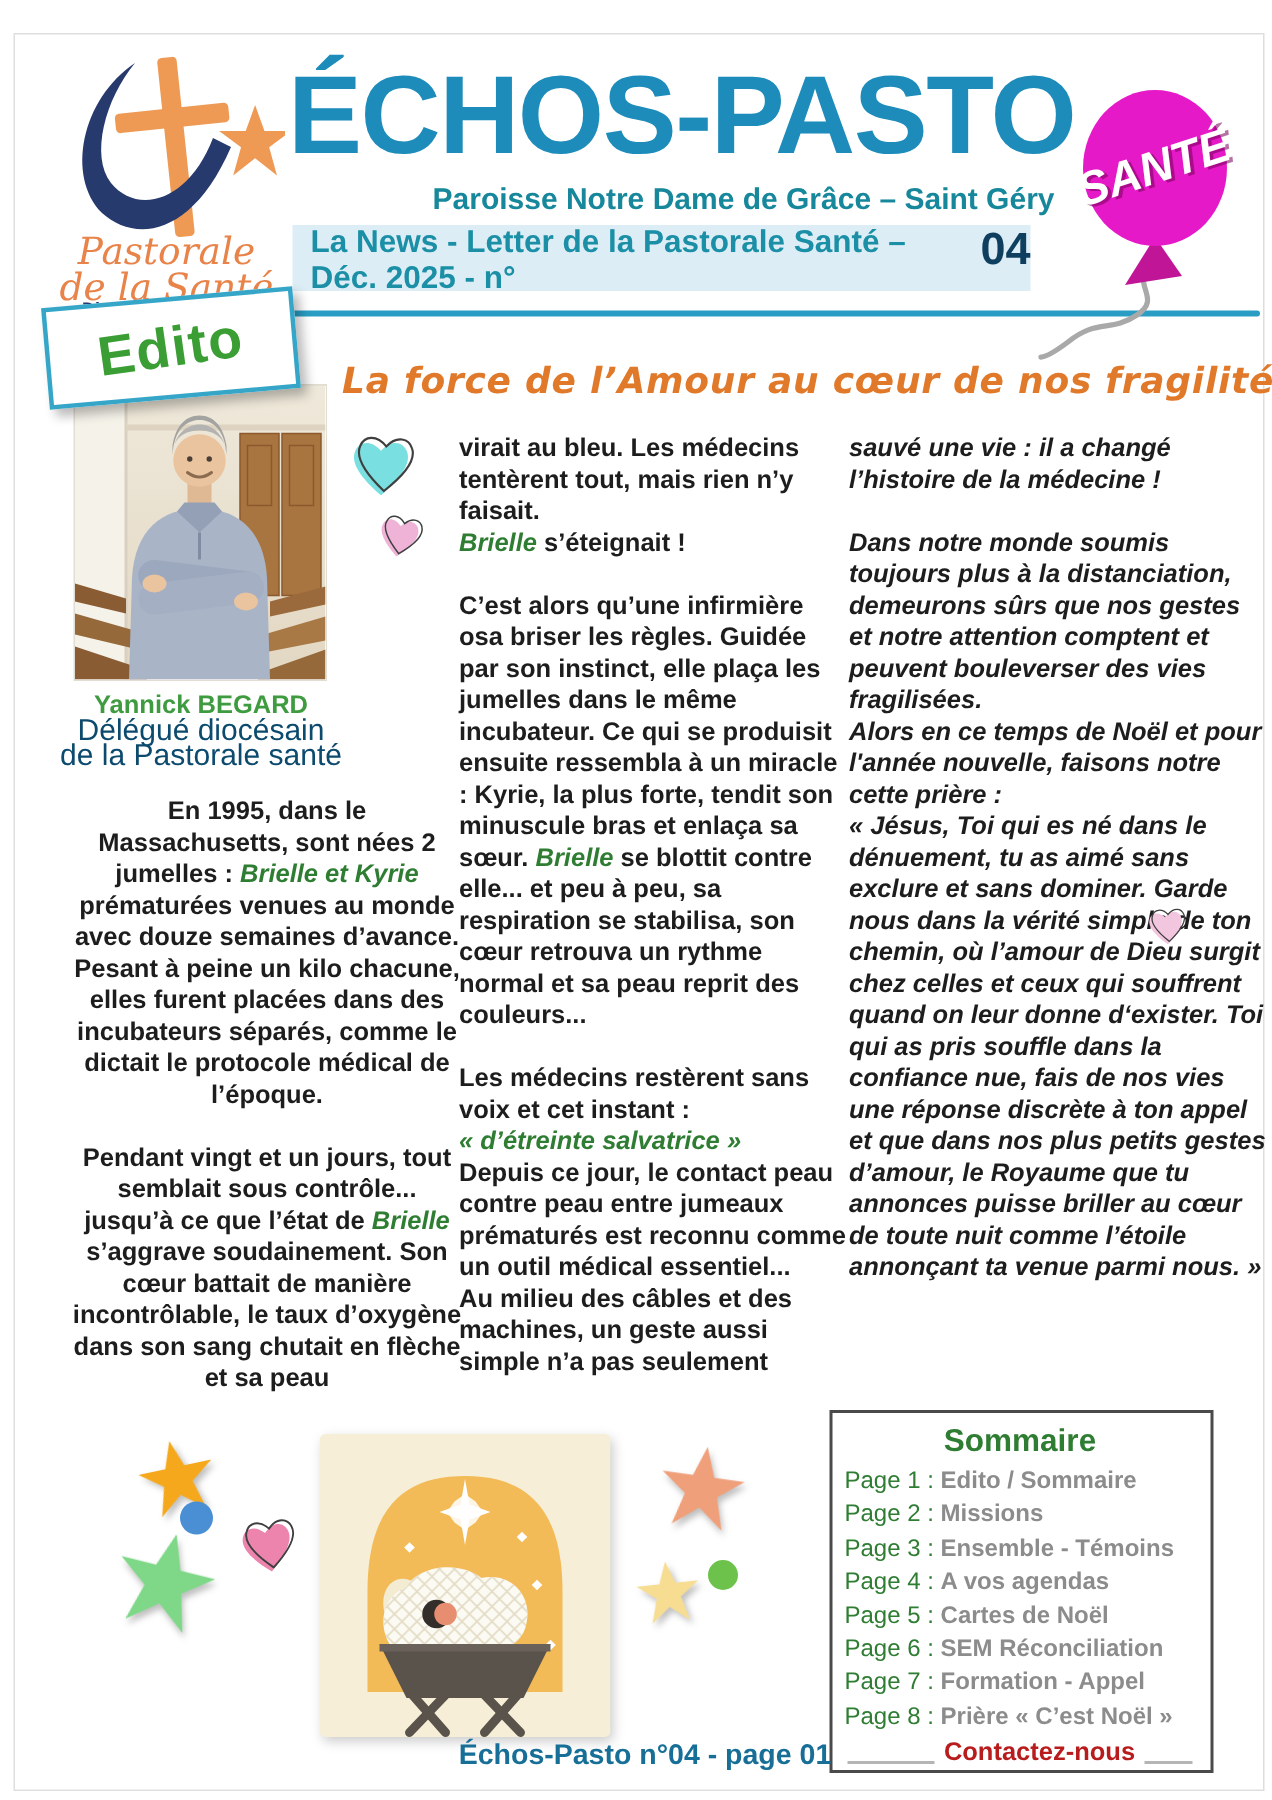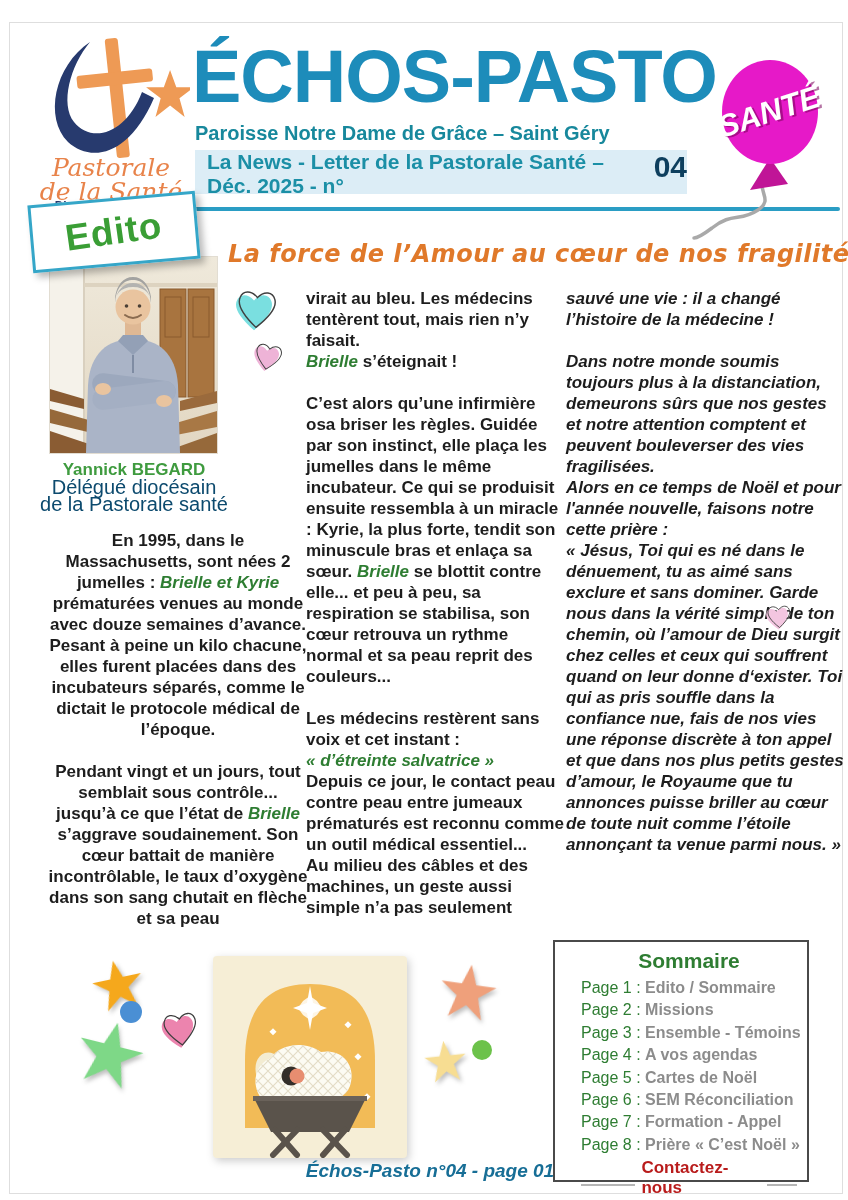--- a/index.html
+++ b/index.html
@@ -4,21 +4,21 @@
 <style>
   html,body{margin:0;padding:0;background:#ffffff;}
   .page{position:relative;width:848px;height:1200px;background:#ffffff;overflow:hidden;
         font-family:"Liberation Sans","DejaVu Sans",sans-serif;}
   .scan-frame{position:absolute;left:9px;top:22px;width:832px;height:1170px;
         border:1px solid #dedede;pointer-events:none;}
   
   .logo-box{position:absolute;left:32px;top:30px;width:158px;height:182px;}
   .main-title{position:absolute;left:192px;top:40px;width:600px;font-size:74px;line-height:1;
         font-weight:900;color:#1d8cba;letter-spacing:-1px;white-space:nowrap;}
-  .subtitle{position:absolute;left:195px;top:122px;width:508px;text-align:left;
+  .subtitle{position:absolute;left:195px;top:122px;width:508px;text-align:right;
         font-size:20px;font-weight:700;color:#17889c;}
   .banner{position:absolute;left:195px;top:150px;width:492px;height:44px;background:#dcedf6;
         display:flex;align-items:flex-start;padding:0 0 0 12px;box-sizing:border-box;}
   .banner .txt{font-size:21px;font-weight:700;color:#1b8fa6;}
   .banner .num{font-size:30px;font-weight:800;color:#0e3f5e;margin-left:8px;}
   .divider{position:absolute;left:118px;top:207px;width:722px;height:4px;background:#2a9dc4;border-radius:2px;}
   .balloon{position:absolute;left:690px;top:42px;width:160px;height:205px;z-index:6;}
   
   .edito{position:absolute;left:30px;top:198px;width:162px;height:62px;background:#ffffff;
         border:3px solid #35a6c8;transform:rotate(-5deg);z-index:5;
@@ -33,38 +33,38 @@
   .caption .nm{font-size:17px;font-weight:700;color:#3f9b3f;}
   .caption .rl{font-size:20px;font-weight:400;color:#0c4a6e;line-height:17px;}
   .col{position:absolute;font-size:17px;line-height:21px;font-weight:700;color:#1d1d1d;}
   .col p{margin:0 0 21px 0;}
   .col .g{color:#2e7d32;font-style:italic;}
   .col-left{left:48px;top:530px;width:260px;text-align:center;}
   .col-mid{left:306px;top:288px;width:262px;}
   .col-right{left:566px;top:288px;width:280px;font-style:italic;}
   
   .sommaire{position:absolute;left:553px;top:940px;width:256px;height:242px;background:#ffffff;
-        border:2px solid #4a4a4a;box-sizing:border-box;padding:5px 10px 0 26px;}
+        border:2px solid #4a4a4a;box-sizing:border-box;padding:5px 10px 0 8px;}
   .sommaire h2{margin:2px 0 4px 0;text-align:center;font-size:21px;font-weight:800;color:#2e7d32;}
   .sommaire .row{font-size:16px;line-height:22.4px;white-space:nowrap;}
   .sommaire .pg{font-weight:400;color:#2e7d32;}
   .sommaire .lb{font-weight:700;color:#8c8c8c;}
   .contact{display:flex;align-items:center;justify-content:center;margin-top:2px;}
   .contact .ln{border-bottom:2px solid #b5b5b5;height:14px;}
   .contact .ln.l{width:58px;margin-right:6px;}
   .contact .ln.r{width:32px;margin-left:6px;}
   .contact .ct{font-size:17px;font-weight:800;color:#b91c1c;}
   
   .deco{position:absolute;}
   .dot{position:absolute;border-radius:50%;}
   .shadowed{filter:drop-shadow(2px 3px 2px rgba(0,0,0,.25));}
   .nativity{position:absolute;left:213px;top:956px;width:194px;height:202px;
         filter:drop-shadow(2px 3px 4px rgba(0,0,0,.2));}
   .footer{position:absolute;left:300px;top:1160px;width:260px;text-align:center;
-        font-size:19px;font-weight:700;font-style:italic;color:#176e96;}
+        font-size:19px;font-weight:700;color:#176e96;}
   svg{display:block;}
 </style>
 </head>
 <body>
 
 <div class="page">
   <div class="scan-frame"></div>
 
   <svg width="0" height="0" style="position:absolute">
     <defs>

